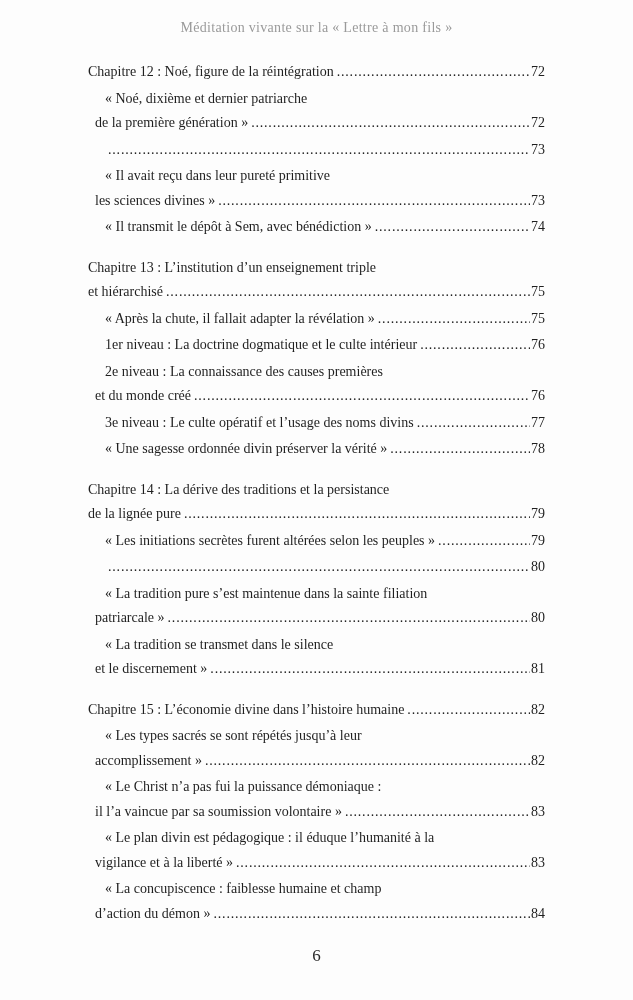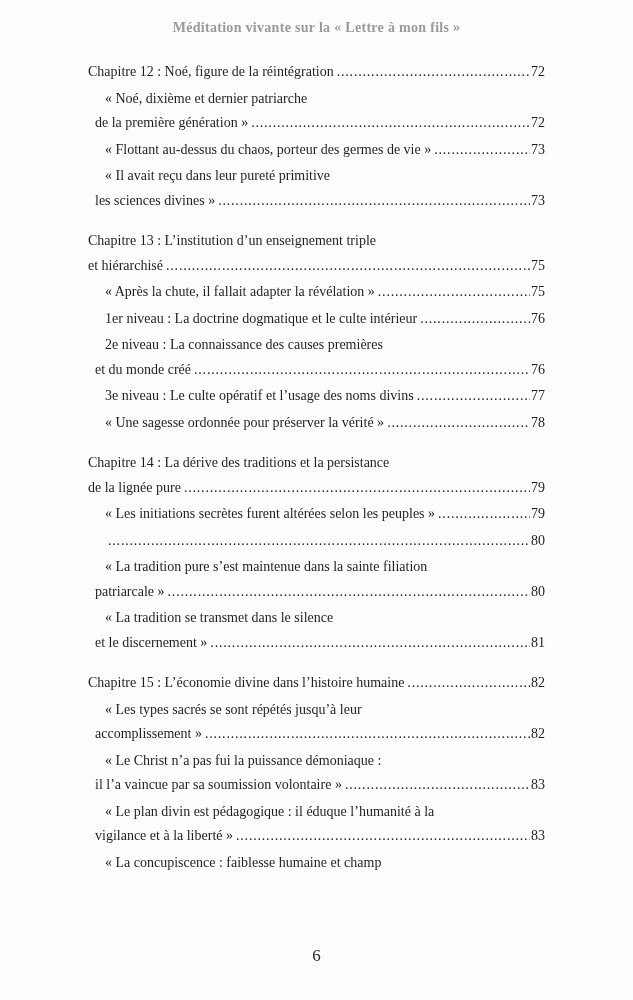--- a/index.html
+++ b/index.html
@@ -11,21 +11,21 @@
     margin: 0 auto;
     background: #fdfdfd;
     overflow: hidden;
     font-family: "Liberation Serif", "DejaVu Serif", serif;
     color: #1f1f1f;
   }
   .running-header {
     padding-top: 20px;
     text-align: center;
     font-size: 14px;
-    font-weight: bold;
+    font-weight: normal;
     letter-spacing: 0.3px;
     color: #9a9a9a;
   }
   .toc {
     margin: 24px 88px 0 88px;
     font-size: 14px;
     line-height: 24.5px;
   }
   .chapter-block { margin-top: 16px; }
   .chapter-block:first-child { margin-top: 0; }
@@ -77,34 +77,40 @@
   <div class="line ln-first">« Noé, dixième et dernier patriarche</div>
 
   <div class="row ln-cont">
     <span class="txt">de la première génération »</span>
     <span class="dots"></span>
     <span class="pg">72</span>
   </div>
 </div>
         <div class="entry sub">
   <div class="row ln-first">
-    <span class="txt">« Flottant au-dessus du chaos, porteur des germes de vie »</span>
     <span class="dots"></span>
     <span class="pg">73</span>
   </div>
 </div>
         <div class="entry sub">
   <div class="line ln-first">« Il avait reçu dans leur pureté primitive</div>
 
   <div class="row ln-cont">
     <span class="txt">les sciences divines »</span>
     <span class="dots"></span>
     <span class="pg">73</span>
   </div>
 </div>
+        <div class="entry sub">
+  <div class="row ln-first">
+    <span class="txt">« Il transmit le dépôt à Sem, avec bénédiction »</span>
+    <span class="dots"></span>
+    <span class="pg">74</span>
+  </div>
+</div>
       </section>
       <section class="chapter-block">
         <div class="entry chapter">
   <div class="line ln-first">Chapitre 13 : L’institution d’un enseignement triple</div>
 
   <div class="row ln-cont">
     <span class="txt">et hiérarchisé</span>
     <span class="dots"></span>
     <span class="pg">75</span>
   </div>
@@ -134,21 +140,21 @@
 </div>
         <div class="entry sub">
   <div class="row ln-first">
     <span class="txt">3e niveau : Le culte opératif et l’usage des noms divins</span>
     <span class="dots"></span>
     <span class="pg">77</span>
   </div>
 </div>
         <div class="entry sub">
   <div class="row ln-first">
-    <span class="txt">« Une sagesse ordonnée pour préserver la vérité »</span>
+    <span class="txt">« Une sagesse ordonnée divin préserver la vérité »</span>
     <span class="dots"></span>
     <span class="pg">78</span>
   </div>
 </div>
       </section>
       <section class="chapter-block">
         <div class="entry chapter">
   <div class="line ln-first">Chapitre 14 : La dérive des traditions et la persistance</div>
 
   <div class="row ln-cont">
@@ -220,18 +226,23 @@
 
   <div class="row ln-cont">
     <span class="txt">vigilance et à la liberté »</span>
     <span class="dots"></span>
     <span class="pg">83</span>
   </div>
 </div>
         <div class="entry sub">
   <div class="line ln-first">« La concupiscence : faiblesse humaine et champ</div>
 
+  <div class="row ln-cont">
+    <span class="txt">d’action du démon »</span>
+    <span class="dots"></span>
+    <span class="pg">84</span>
+  </div>
 </div>
       </section>
     </main>
 
   <div class="page-footer">6</div>
 </div>
 
 </body></html>

